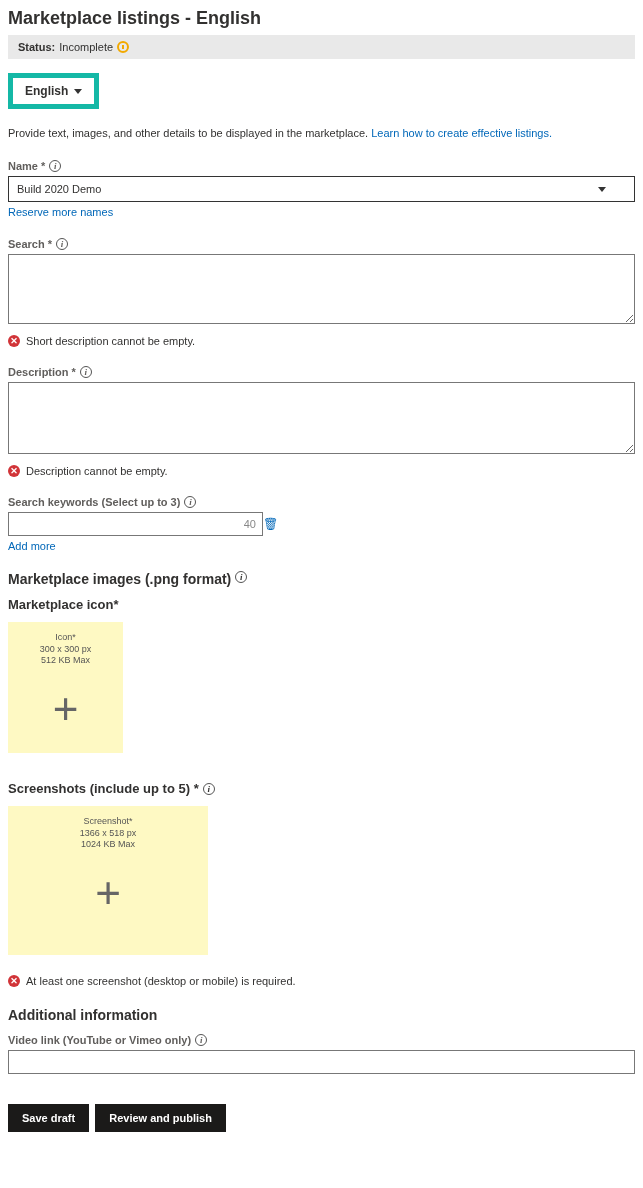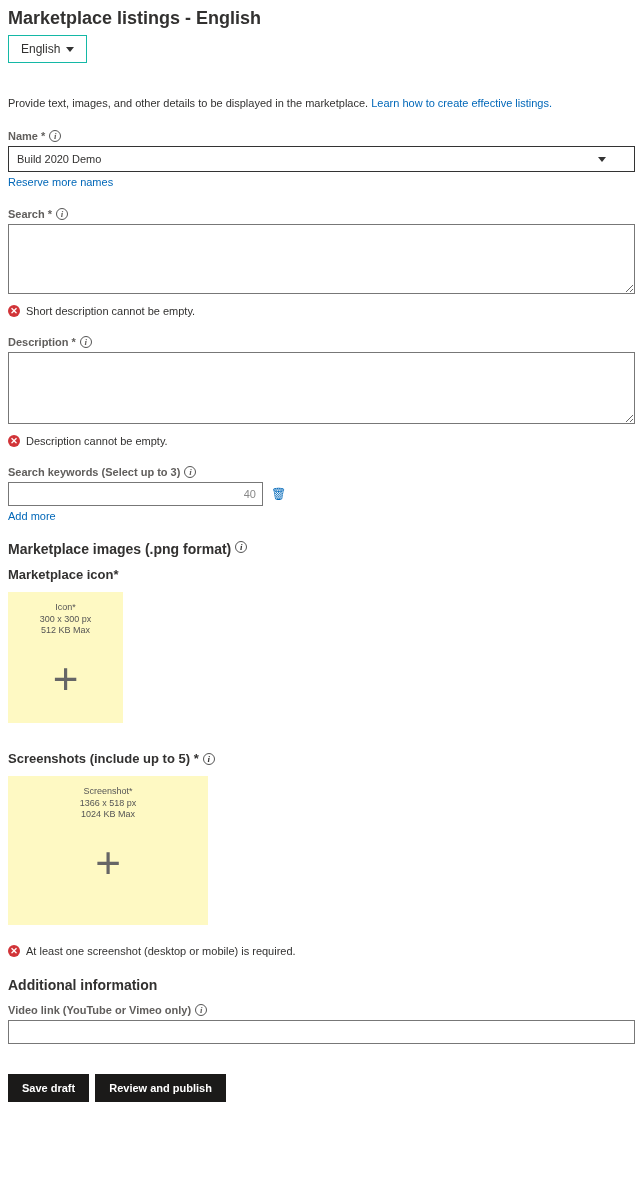--- a/index.html
+++ b/index.html
@@ -36,28 +36,28 @@
   }
   .status-icon::after {
     content: "";
     position: absolute;
     left: 3px; top: 2px;
     width: 2px; height: 4px;
     background: #f2a900;
   }
   .lang-selector {
     display: inline-flex;
-    border: 1px solid #14b8a6;
+    border: 5px solid #14b8a6;
     padding: 6px 12px;
     font-size: 12px;
-    font-weight: 400;
+    font-weight: 700;
     align-items: center;
     gap: 6px;
     cursor: pointer;
-    margin-bottom: 34px;
+    margin-bottom: 18px;
   }
   .chevron-down {
     display: inline-block;
     width: 0; height: 0;
     border-left: 4px solid transparent;
     border-right: 4px solid transparent;
     border-top: 5px solid #333;
   }
   .intro-text { font-size: 11px; margin-bottom: 20px; }
   .link { color: #0067b8; text-decoration: none; cursor: pointer; }
@@ -118,21 +118,21 @@
     width: 12px; height: 12px;
     border-radius: 50%;
     background: #d13438;
     color: #fff;
     font-size: 9px;
     line-height: 12px;
     text-align: center;
     font-weight: 700;
     display: inline-block;
   }
-  .keyword-row { display: flex; align-items: center; gap: 8px; }
+  .keyword-row { display: flex; align-items: center; }
   .keyword-input {
     width: 255px;
     border: 1px solid #777;
     padding: 4px 6px;
     font-size: 11px;
     text-align: right;
     color: #888;
     height: 24px;
   }
   .trash-icon {
@@ -197,20 +197,25 @@
     font-size: 11px;
   }
 </style>
 </head>
 <body>
 
 <div class="page">
 
   <h1 class="page-title">Marketplace listings - English</h1>
 
+  <div class="status-bar">
+    <span class="status-label">Status:</span>
+    <span class="status-value">Incomplete</span>
+    <span class="status-icon"></span>
+  </div>
 
   <div class="lang-selector">
     <span>English</span>
     <span class="chevron-down"></span>
   </div>
 
   <p class="intro-text">
     <span>Provide text, images, and other details to be displayed in the marketplace. </span>
     <a class="link">Learn how to create effective listings.</a>
   </p>

